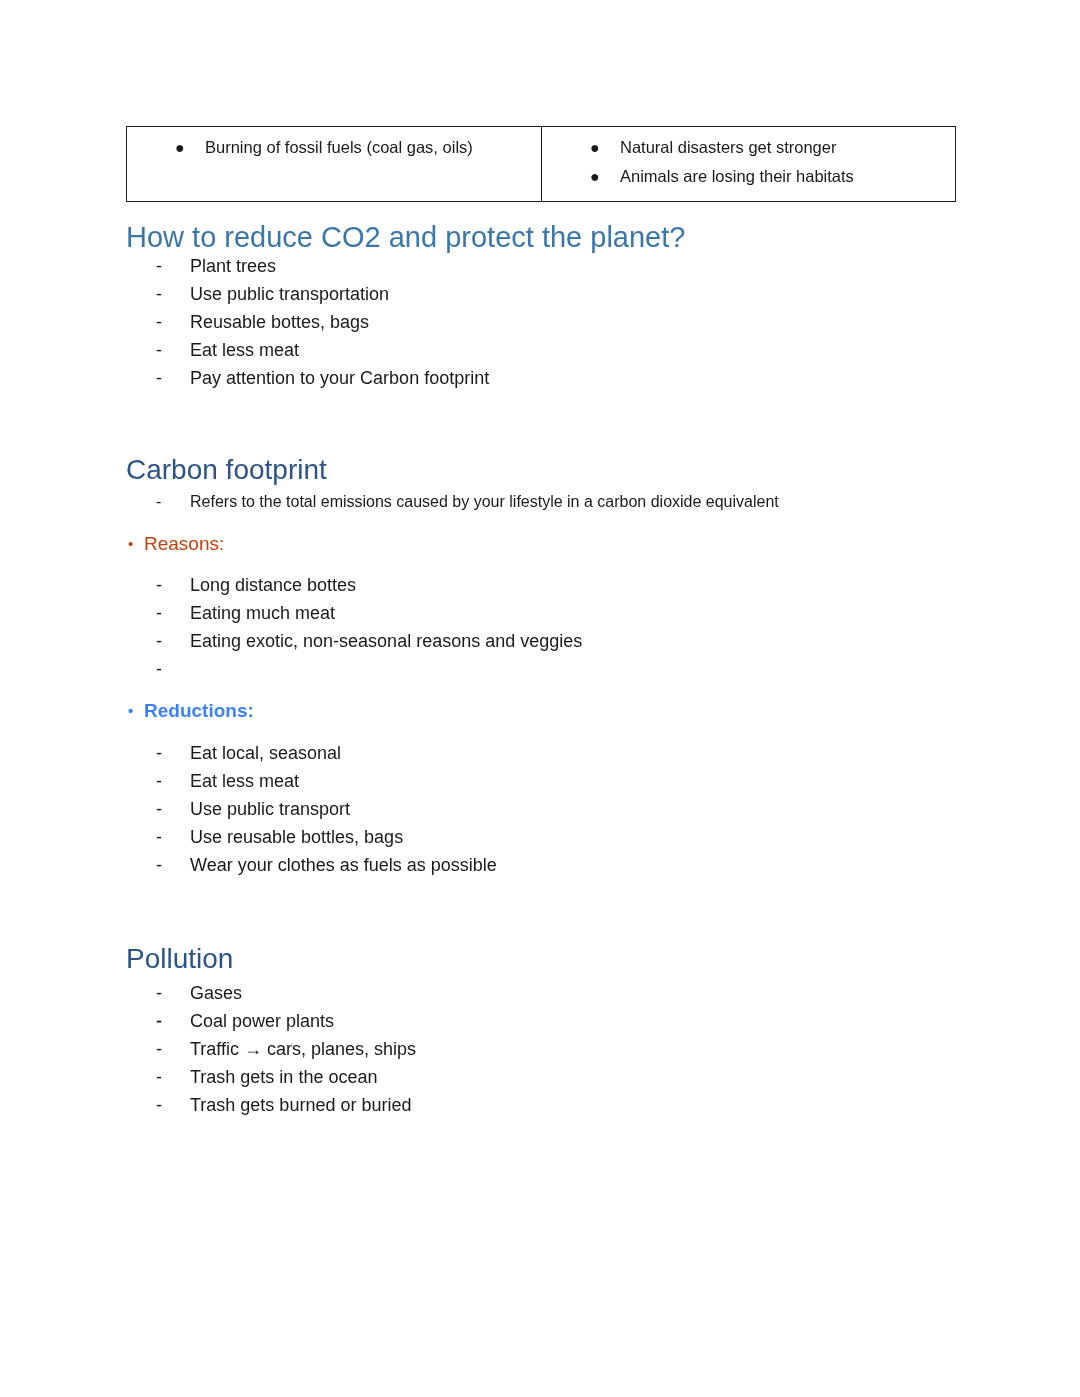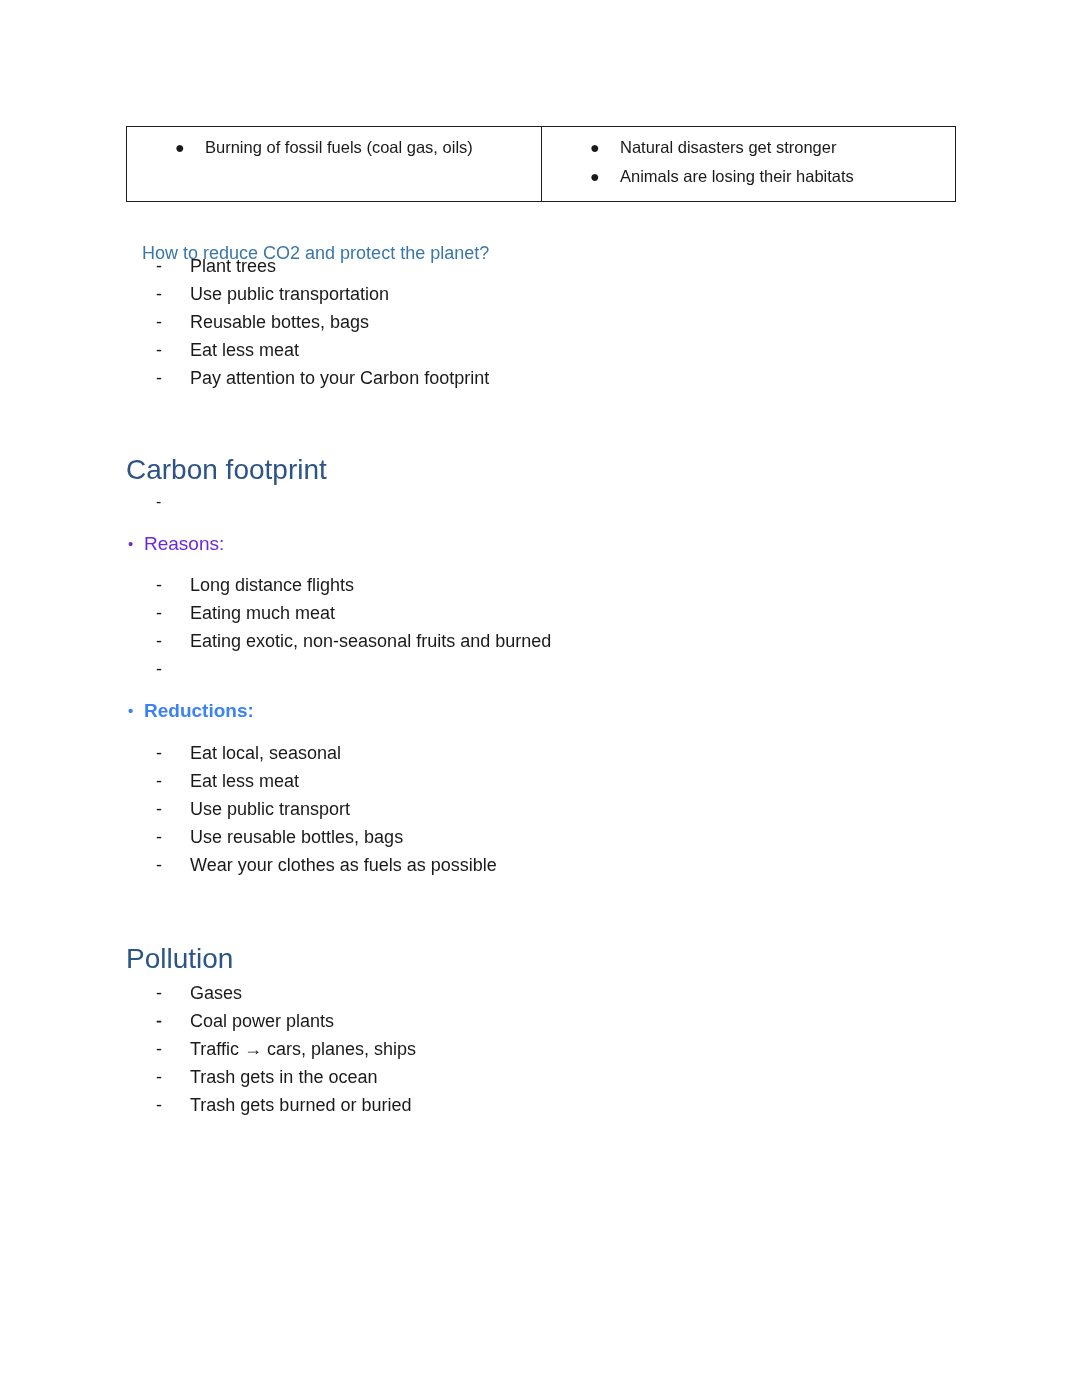--- a/index.html
+++ b/index.html
@@ -57,25 +57,25 @@
     position: absolute;
     left: 48px;
     top: 0;
     font-size: 16px;
     line-height: 29px;
   }
 
   
   .h2-blue {
     position: absolute;
-    font-size: 18px;
+    font-size: 29px;
     line-height: 30px;
     font-weight: normal;
     color: #3a77a8;
-    margin: 16px;
+    margin: 0;
     white-space: nowrap;
   }
   .h1-blue {
     position: absolute;
     font-size: 28px;
     line-height: 36px;
     font-weight: normal;
     color: #2c5486;
     margin: 0;
     white-space: nowrap;
@@ -108,21 +108,21 @@
   .dash-list.small li .dash {
     font-size: 16px;
     line-height: 26px;
   }
 
   
   .bullet-head {
     position: absolute;
     font-size: 19px;
     line-height: 26px;
-    color: #6d28d9;
+    color: #c2410c;
     white-space: nowrap;
   }
   .bullet-head .bdot {
     display: inline-block;
     width: 16px;
     font-size: 15px;
     vertical-align: 1px;
   }
   .bullet-head.bold { font-weight: bold; color: #3b82f6; }
 </style>
@@ -181,39 +181,40 @@
       <span class="dash">-</span>
       <span>Pay attention to your Carbon footprint</span>
     </li>
   </ul>
 
   <h1 class="h1-blue" style="left:126px; top:452px;">Carbon footprint</h1>
 
   <ul class="dash-list small" style="left:126px; top:489px;">
     <li>
       <span class="dash">-</span>
+      <span>Refers to the total emissions caused by your lifestyle in a carbon dioxide equivalent</span>
     </li>
   </ul>
 
   <div class="bullet-head" style="left:128px; top:531px;">
     <span class="bdot">•</span><span>Reasons:</span>
   </div>
 
   <ul class="dash-list" style="left:126px; top:571px;">
     <li>
       <span class="dash">-</span>
-      <span>Long distance flights</span>
+      <span>Long distance bottes</span>
     </li>
     <li>
       <span class="dash">-</span>
       <span>Eating much meat</span>
     </li>
     <li>
       <span class="dash">-</span>
-      <span>Eating exotic, non-seasonal fruits and burned</span>
+      <span>Eating exotic, non-seasonal reasons and veggies</span>
     </li>
     <li>
       <span class="dash">-</span>
     </li>
   </ul>
 
   <div class="bullet-head bold" style="left:128px; top:698px;">
     <span class="bdot">•</span><span>Reductions:</span>
   </div>
 

